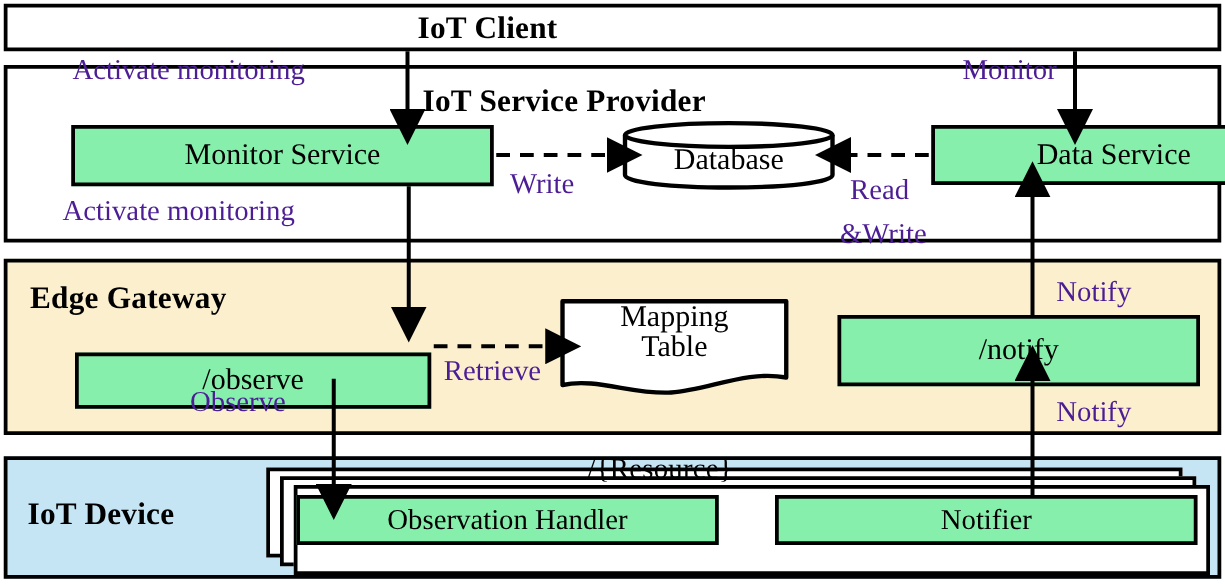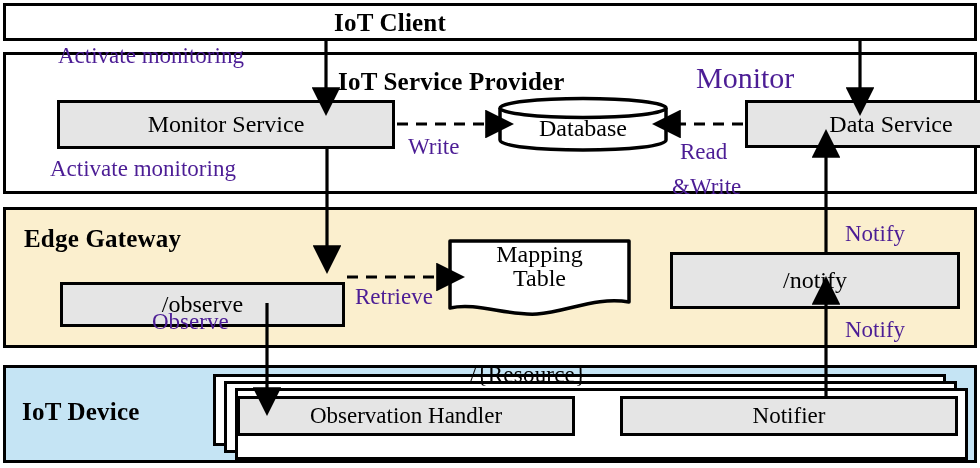--- a/index.html
+++ b/index.html
@@ -13,21 +13,21 @@
   .panel{
     position:absolute;box-sizing:border-box;
     border:3px solid #000;background:#ffffff;
   }
   .panel-title{
     position:absolute;font-weight:bold;color:#000;
     white-space:nowrap;letter-spacing:0.2px;
   }
   .node{
     position:absolute;box-sizing:border-box;
-    border:3px solid #000;background:#e5e5e5;
+    border:3px solid #000;background:#86efac;
     display:flex;align-items:center;justify-content:center;
     color:#000;white-space:nowrap;
   }
   .edge-label{
     position:absolute;color:#4c1d95;white-space:nowrap;
     line-height:1.05;
   }
   .svg-layer{position:absolute;left:0;top:0;width:980px;height:468px;
     pointer-events:none;}
   .card{
@@ -116,21 +116,21 @@
 
     <line x1="267" y1="303" x2="267" y2="392" stroke="#000" stroke-width="3.2" marker-end="url(#ah)"></line>
 
     <line x1="826" y1="396" x2="826" y2="300" stroke="#000" stroke-width="3.2" marker-end="url(#ah)"></line>
 
     <line x1="826" y1="252" x2="826" y2="153" stroke="#000" stroke-width="3.2" marker-end="url(#ah)"></line>
   </svg>
 
   <div class="edge-label" style="left:58px;top:44px;font-size:23px;">Activate monitoring</div>
 
-  <div class="edge-label" style="left:696px;top:44px;font-size:30px;margin-top:18px;">Monitor</div>
+  <div class="edge-label" style="left:770px;top:44px;font-size:23px;">Monitor</div>
 
   <div class="edge-label" style="left:408px;top:135px;font-size:23px;">Write</div>
 
   <div class="edge-label" style="left:680px;top:140px;font-size:23px;">Read</div>
 
   <div class="edge-label" style="left:672px;top:175px;font-size:23px;">&amp;Write</div>
 
   <div class="edge-label" style="left:50px;top:157px;font-size:23px;">Activate monitoring</div>
 
   <div class="edge-label" style="left:355px;top:285px;font-size:23px;">Retrieve</div>

